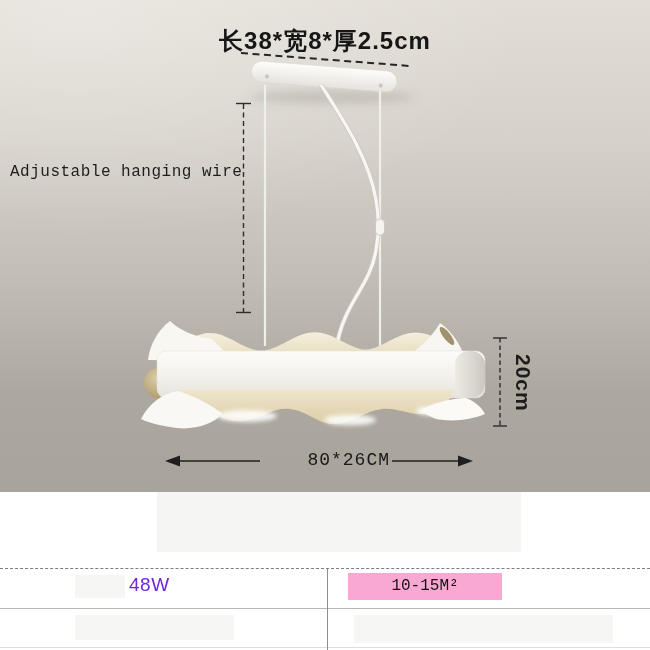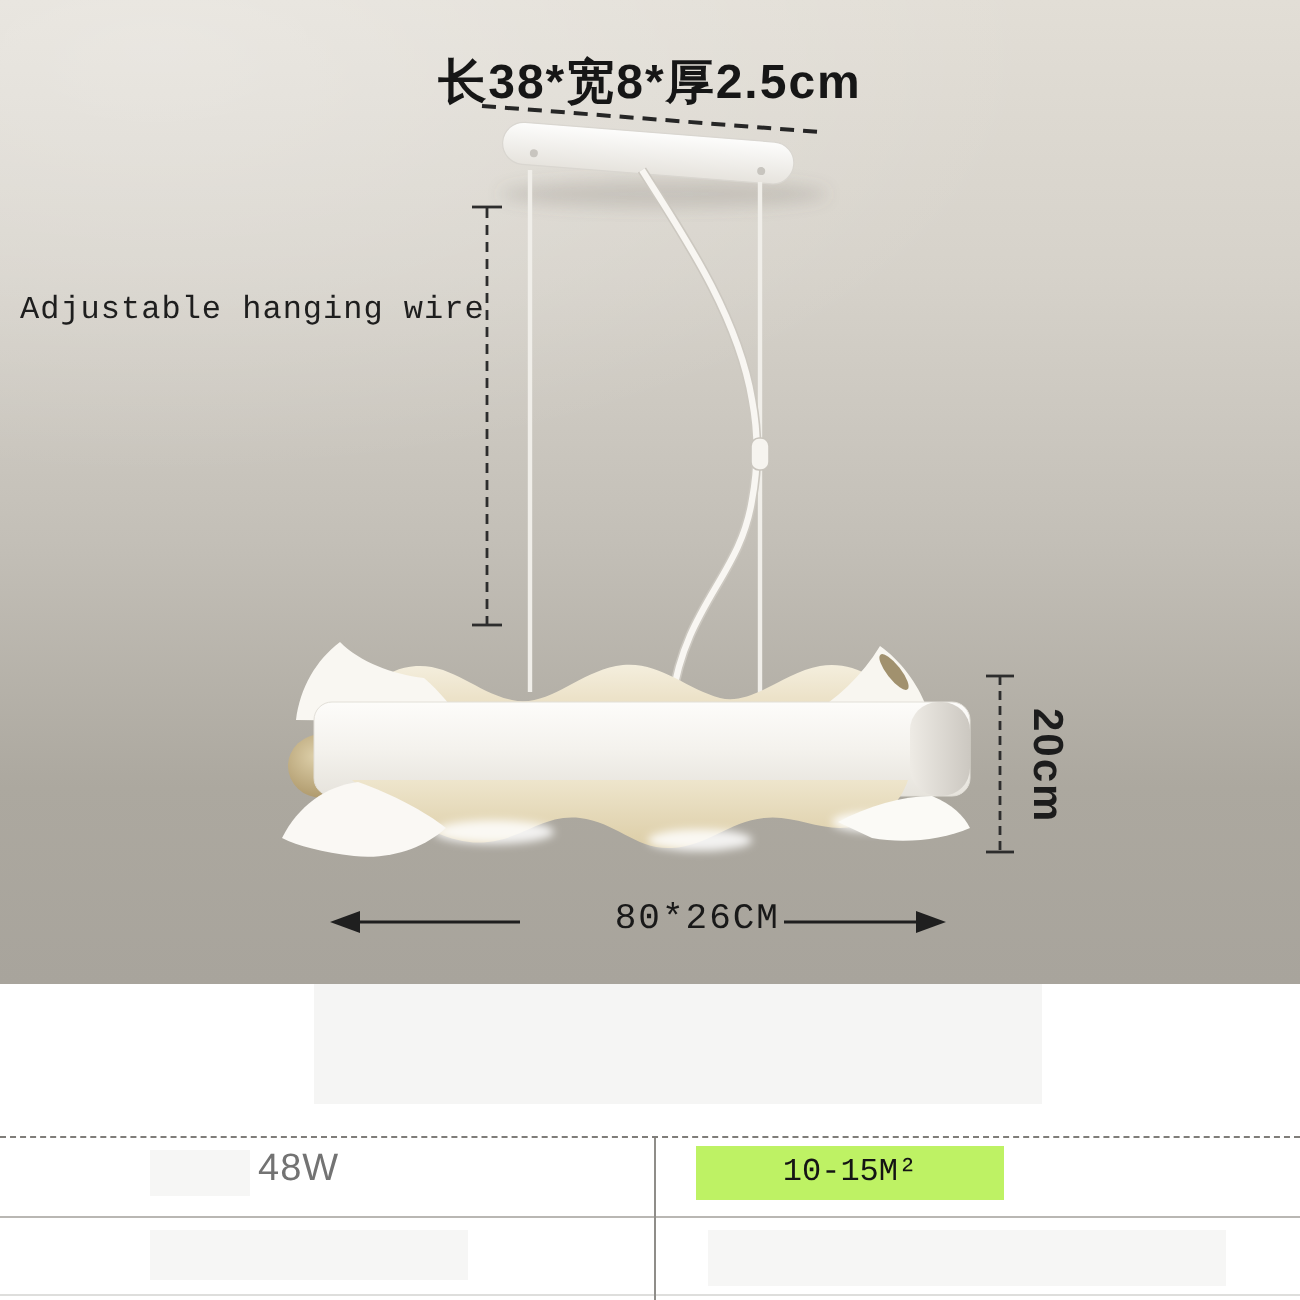--- a/index.html
+++ b/index.html
@@ -20,43 +20,43 @@
   .lower{left:0;top:492px;width:650px;height:158px;background:#ffffff;}
   .soft-rect{background:#f5f5f4;}
   .ph{background:#f6f6f5;}
   
   .title{
     left:0;top:25px;width:650px;text-align:center;
     font-size:24px;font-weight:700;letter-spacing:1px;color:#161616;
   }
   .mono{font-family:"Liberation Mono","DejaVu Sans Mono",monospace;}
   .wire-label{
-    left:10px;top:146px;font-size:16px;color:#1e1e1e;letter-spacing:0.5px;
+    left:10px;top:163px;font-size:16px;color:#1e1e1e;letter-spacing:0.5px;
   }
   .height-label{
     left:511px;top:340px;height:86px;
     writing-mode:vertical-rl;text-align:center;
     font-size:21px;font-weight:700;color:#1c1c1c;letter-spacing:1px;
   }
   .width-label{
     left:262px;top:450px;width:128px;text-align:right;
     font-size:18px;color:#191919;letter-spacing:1px;
   }
   
   .hline{left:0;width:650px;height:0;}
   .hline-dashed{top:568px;border-top:1.5px dashed #7f7d79;}
   .hline-solid{top:608px;border-top:1px solid #b9b7b3;}
   .hline-bottom{top:647px;border-top:1px solid #dededc;}
   .vline{left:327px;top:569px;width:1px;height:81px;background:#8f8d89;}
   .wattage{
-    left:129px;top:574px;font-size:19px;font-weight:500;color:#737373;letter-spacing:0.5px;
+    left:129px;top:574px;font-size:19px;font-weight:500;color:#6d28d9;letter-spacing:0.5px;
   }
   .area-cell{
     left:348px;top:573px;width:154px;height:27px;line-height:27px;
-    background:#bef264;text-align:center;font-size:16px;color:#141414;
+    background:#f9a8d4;text-align:center;font-size:16px;color:#141414;
   }
   svg{display:block;}
 </style>
 </head>
 <body>
 
 <div class="stage">
 
   <div class="abs wall"></div>
   <div class="abs wall-light"></div>

